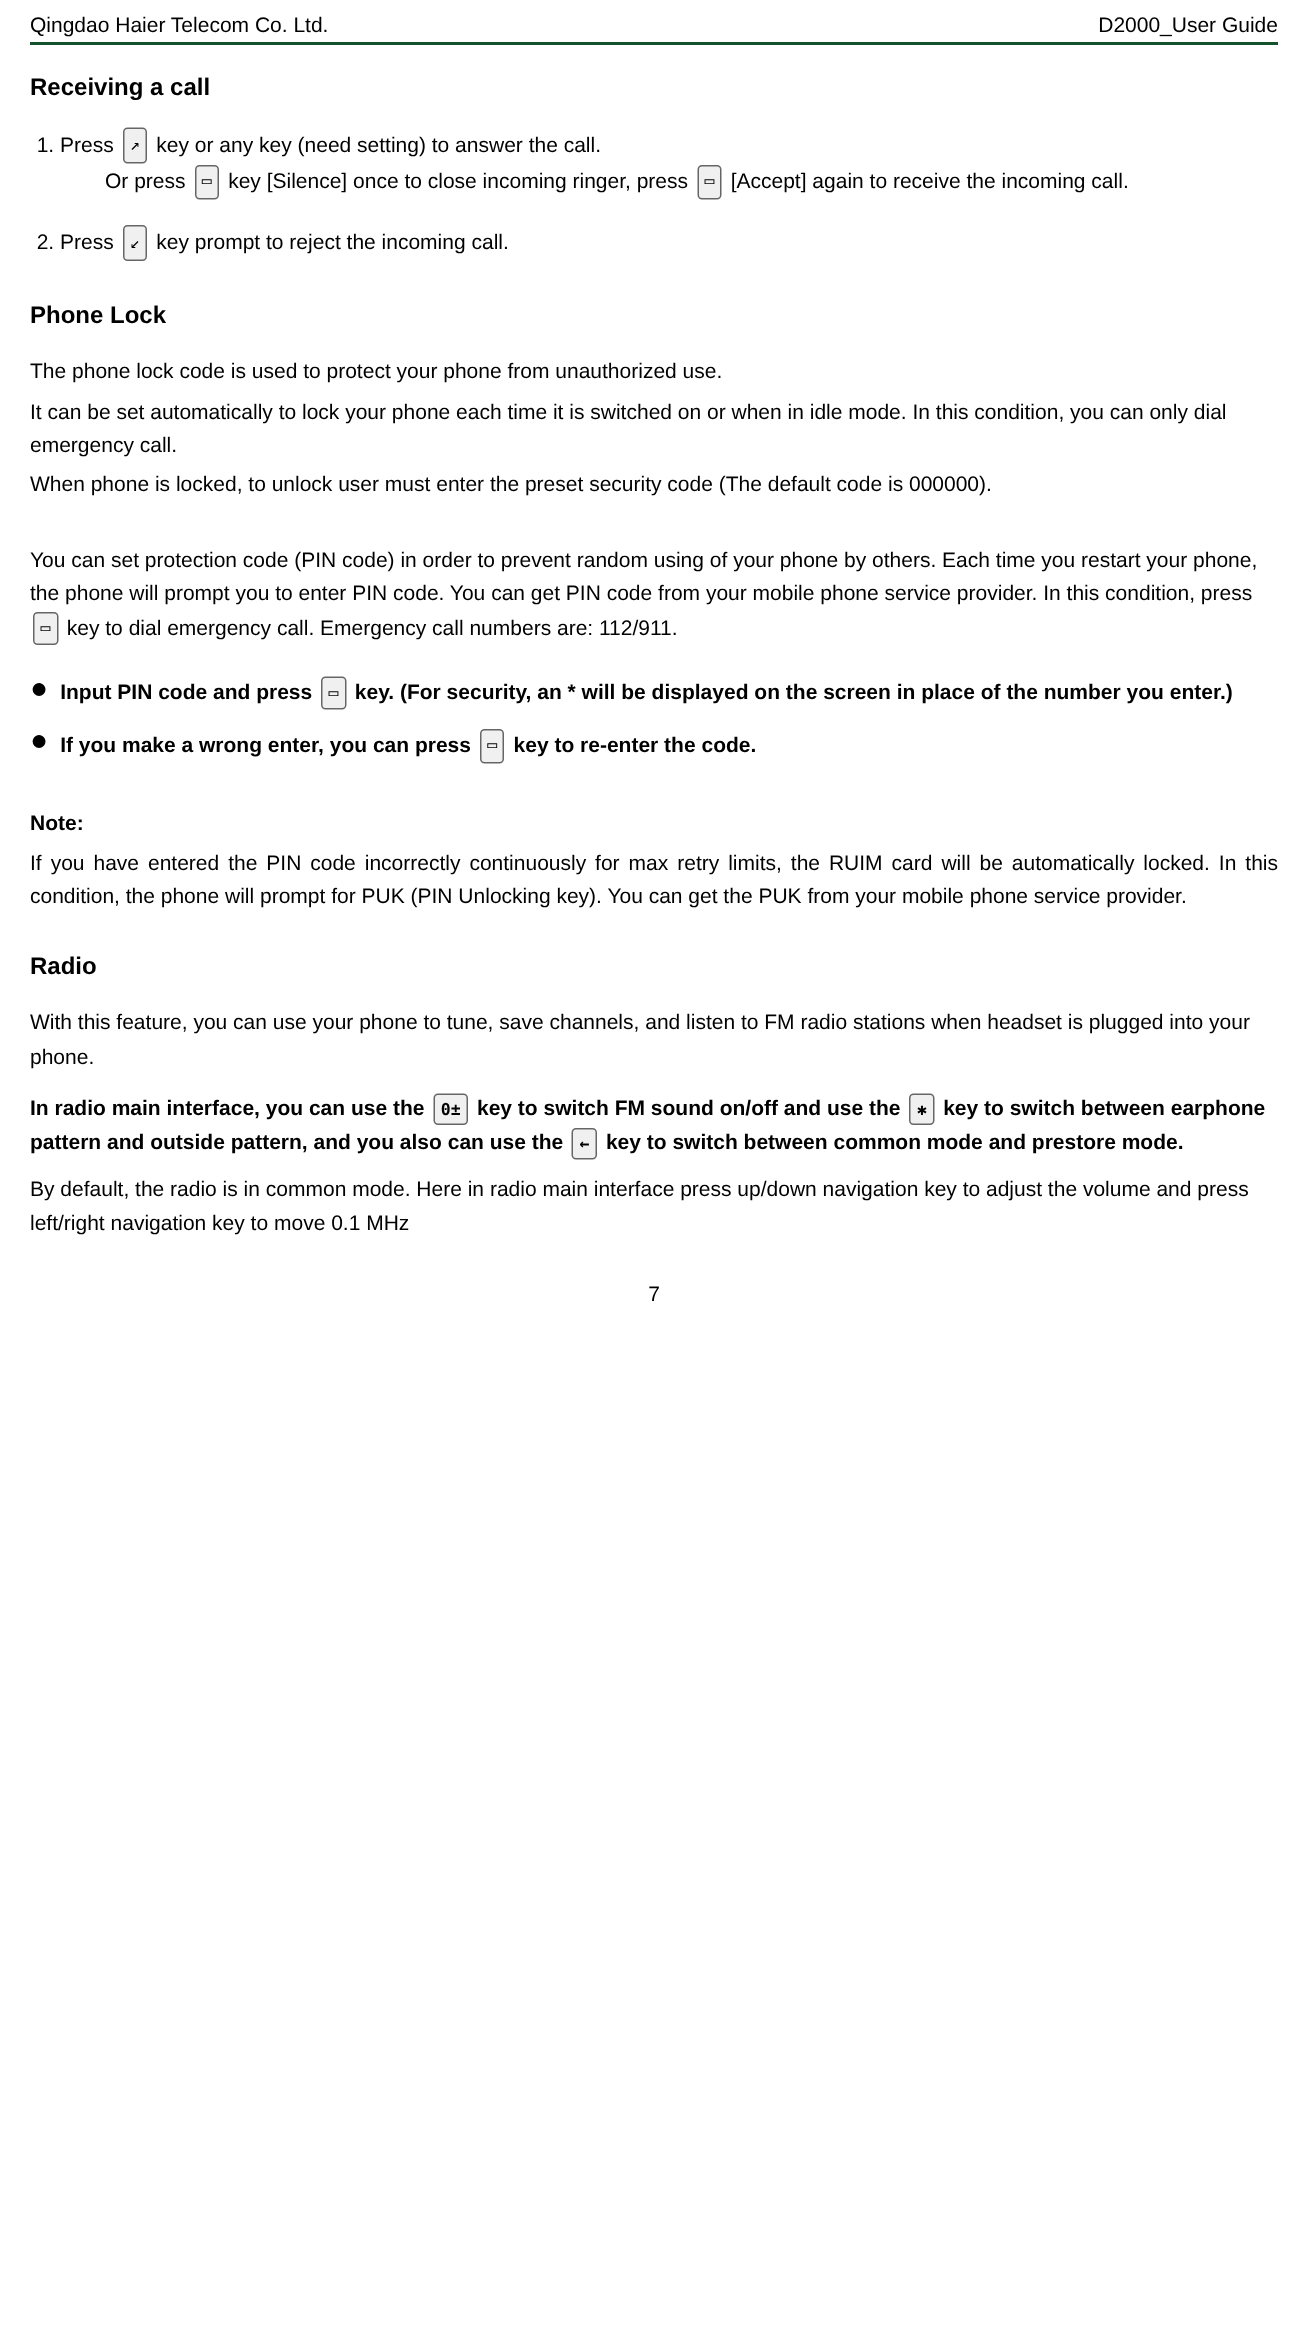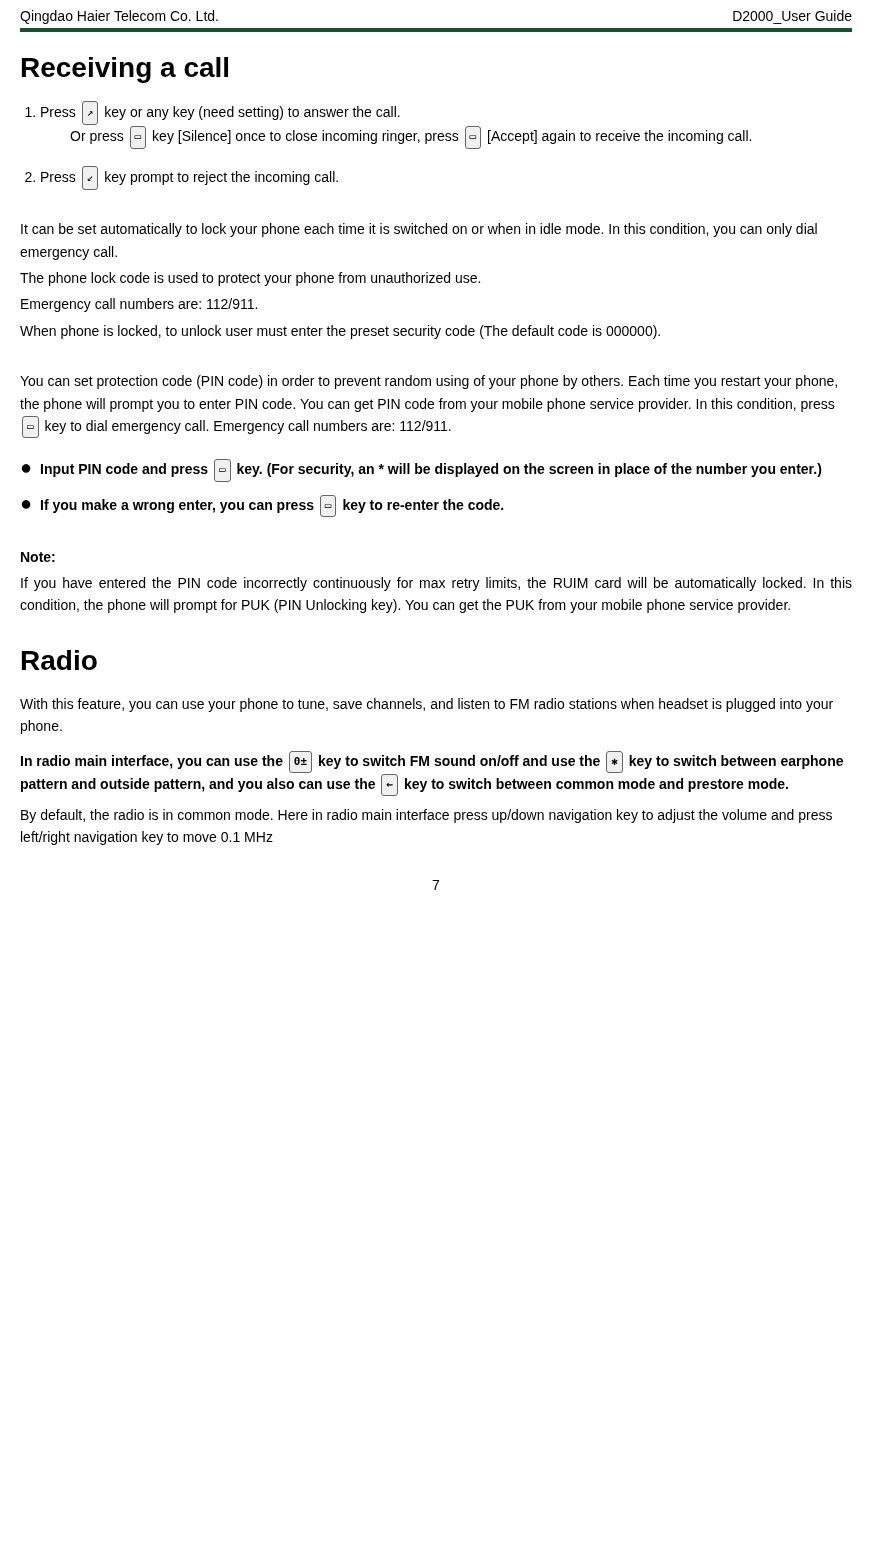--- a/index.html
+++ b/index.html
@@ -15,27 +15,27 @@
       font-size: 14px;
       color: #000;
       background: #fff;
       padding: 0 20px 40px 20px;
     }
 
     .header {
       display: flex;
       justify-content: space-between;
       align-items: center;
-      border-bottom: 4px solid #14532d;
+      border-bottom: 2px solid #14532d;
       padding: 8px 0 4px 0;
       margin-bottom: 20px;
     }
 
     h1.section-title {
-      font-size: 28px;
+      font-size: 16px;
       font-weight: bold;
       margin-bottom: 16px;
     }
 
     .content-block {
       margin-bottom: 28px;
     }
 
     .content-block p {
       font-size: 14px;
@@ -140,24 +140,24 @@
     </li>
     <li>
       <span>Press </span>
       <span class="key-icon">↙</span>
       <span>key prompt to reject the incoming call.</span>
     </li>
   </ol>
 </div>
 
 <div class="content-block">
-
+  <h1 class="section-title">Phone Lock</h1>
+
+  <p>The phone lock code is used to protect your phone from unauthorized use.</p>
   <p>It can be set automatically to lock your phone each time it is switched on or when in idle mode. In this condition, you can only dial emergency call.</p>
-  <p>The phone lock code is used to protect your phone from unauthorized use.</p>
-  <p>Emergency call numbers are: 112/911.</p>
   <p>When phone is locked, to unlock user must enter the preset security code (The default code is 000000).</p>
 </div>
 
 <div class="content-block">
 
   <p>
     <span>You can set protection code (PIN code) in order to prevent random using of your phone by others. Each time you restart your phone, the phone will prompt you to enter PIN code. You can get PIN code from your mobile phone service provider. In this condition, press</span>
     <span class="key-icon">▭</span>
     <span>key to dial emergency call. Emergency call numbers are: 112/911.</span>
   </p>

